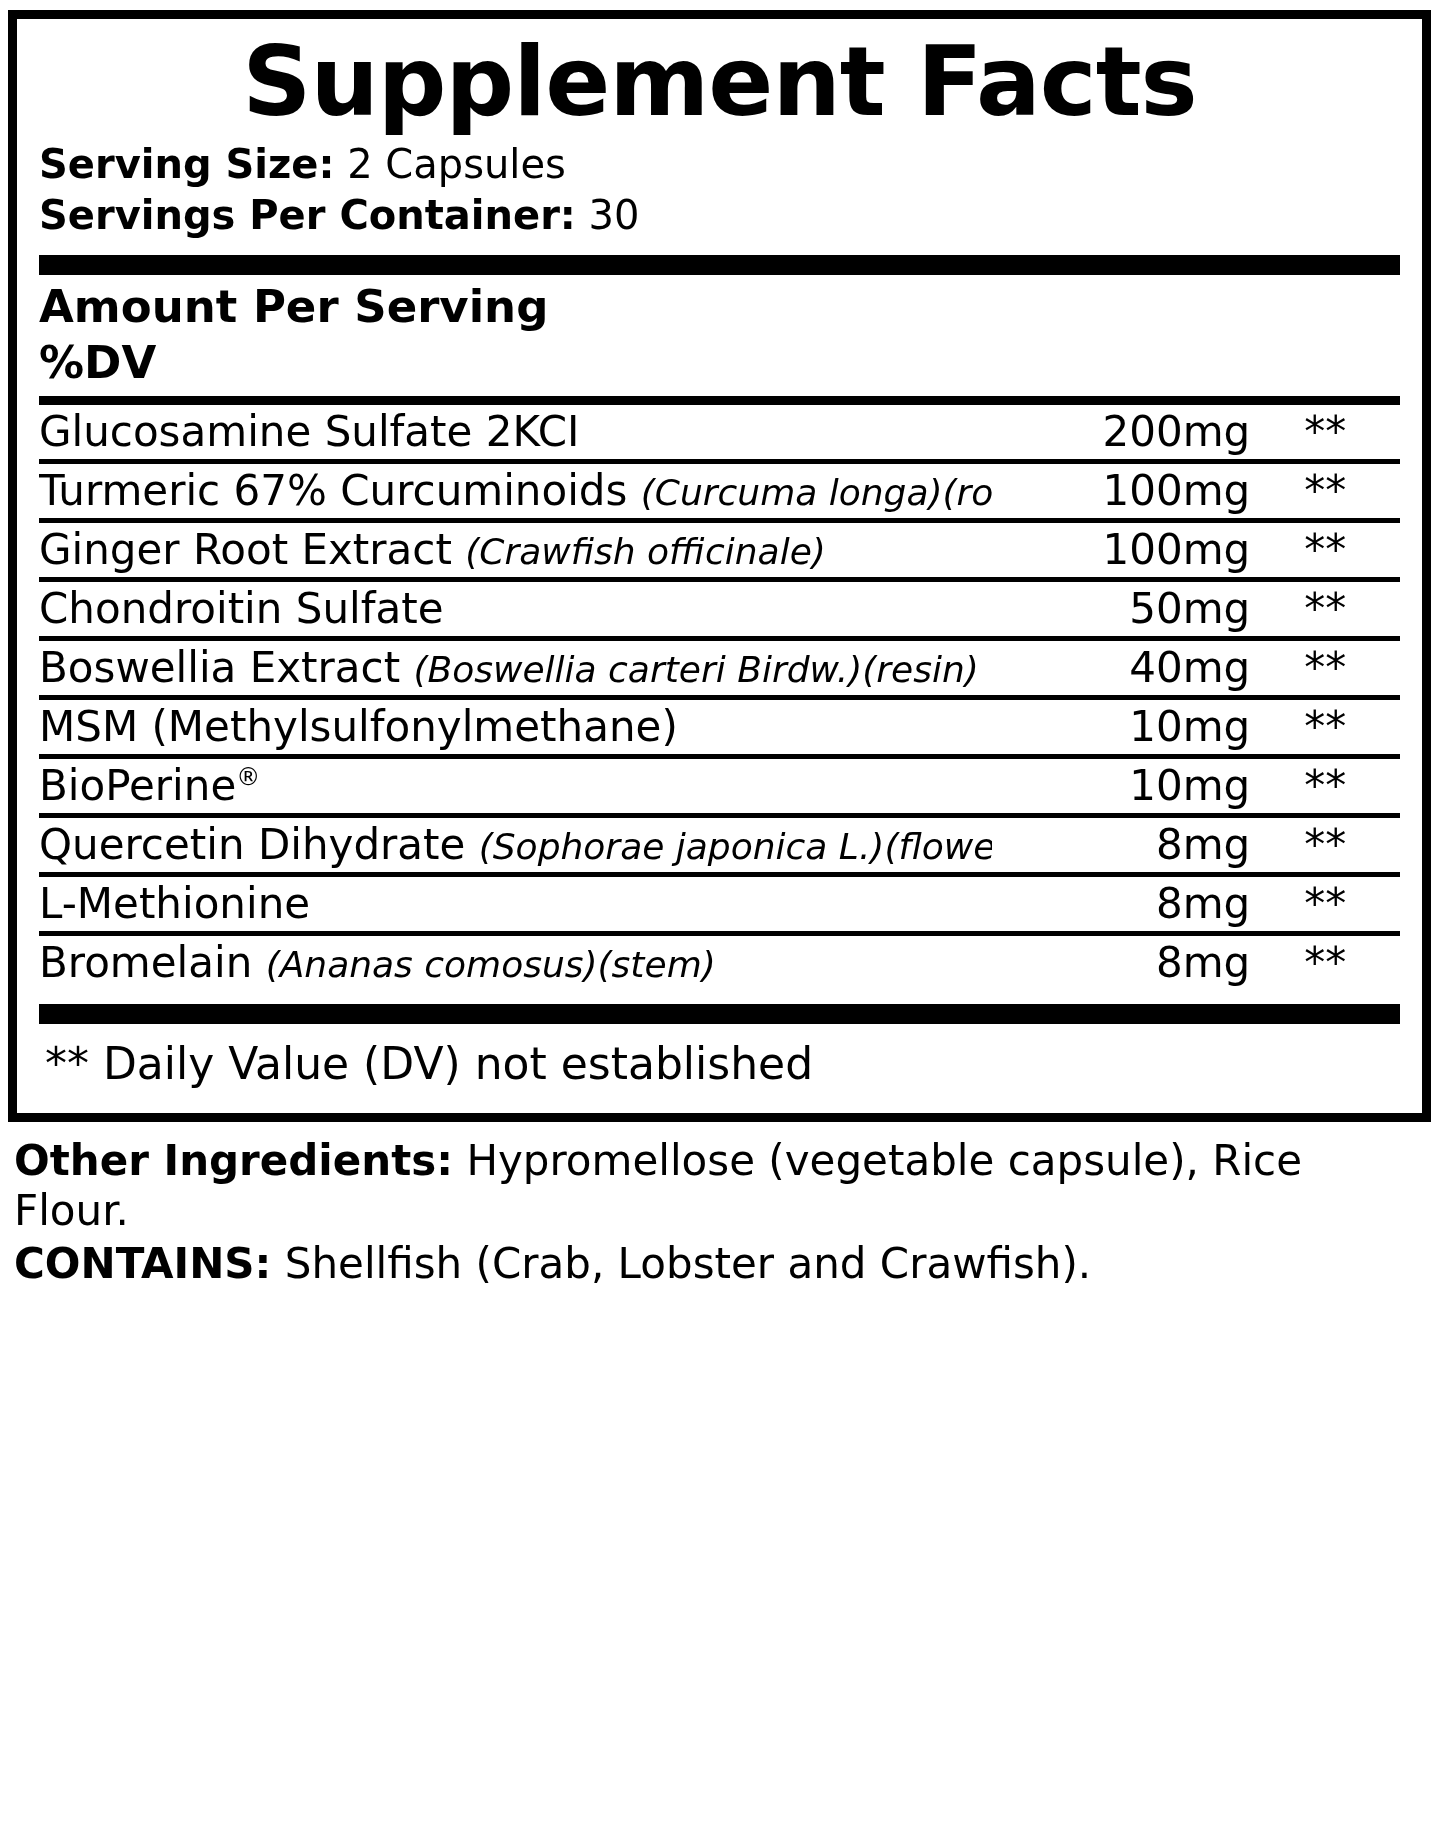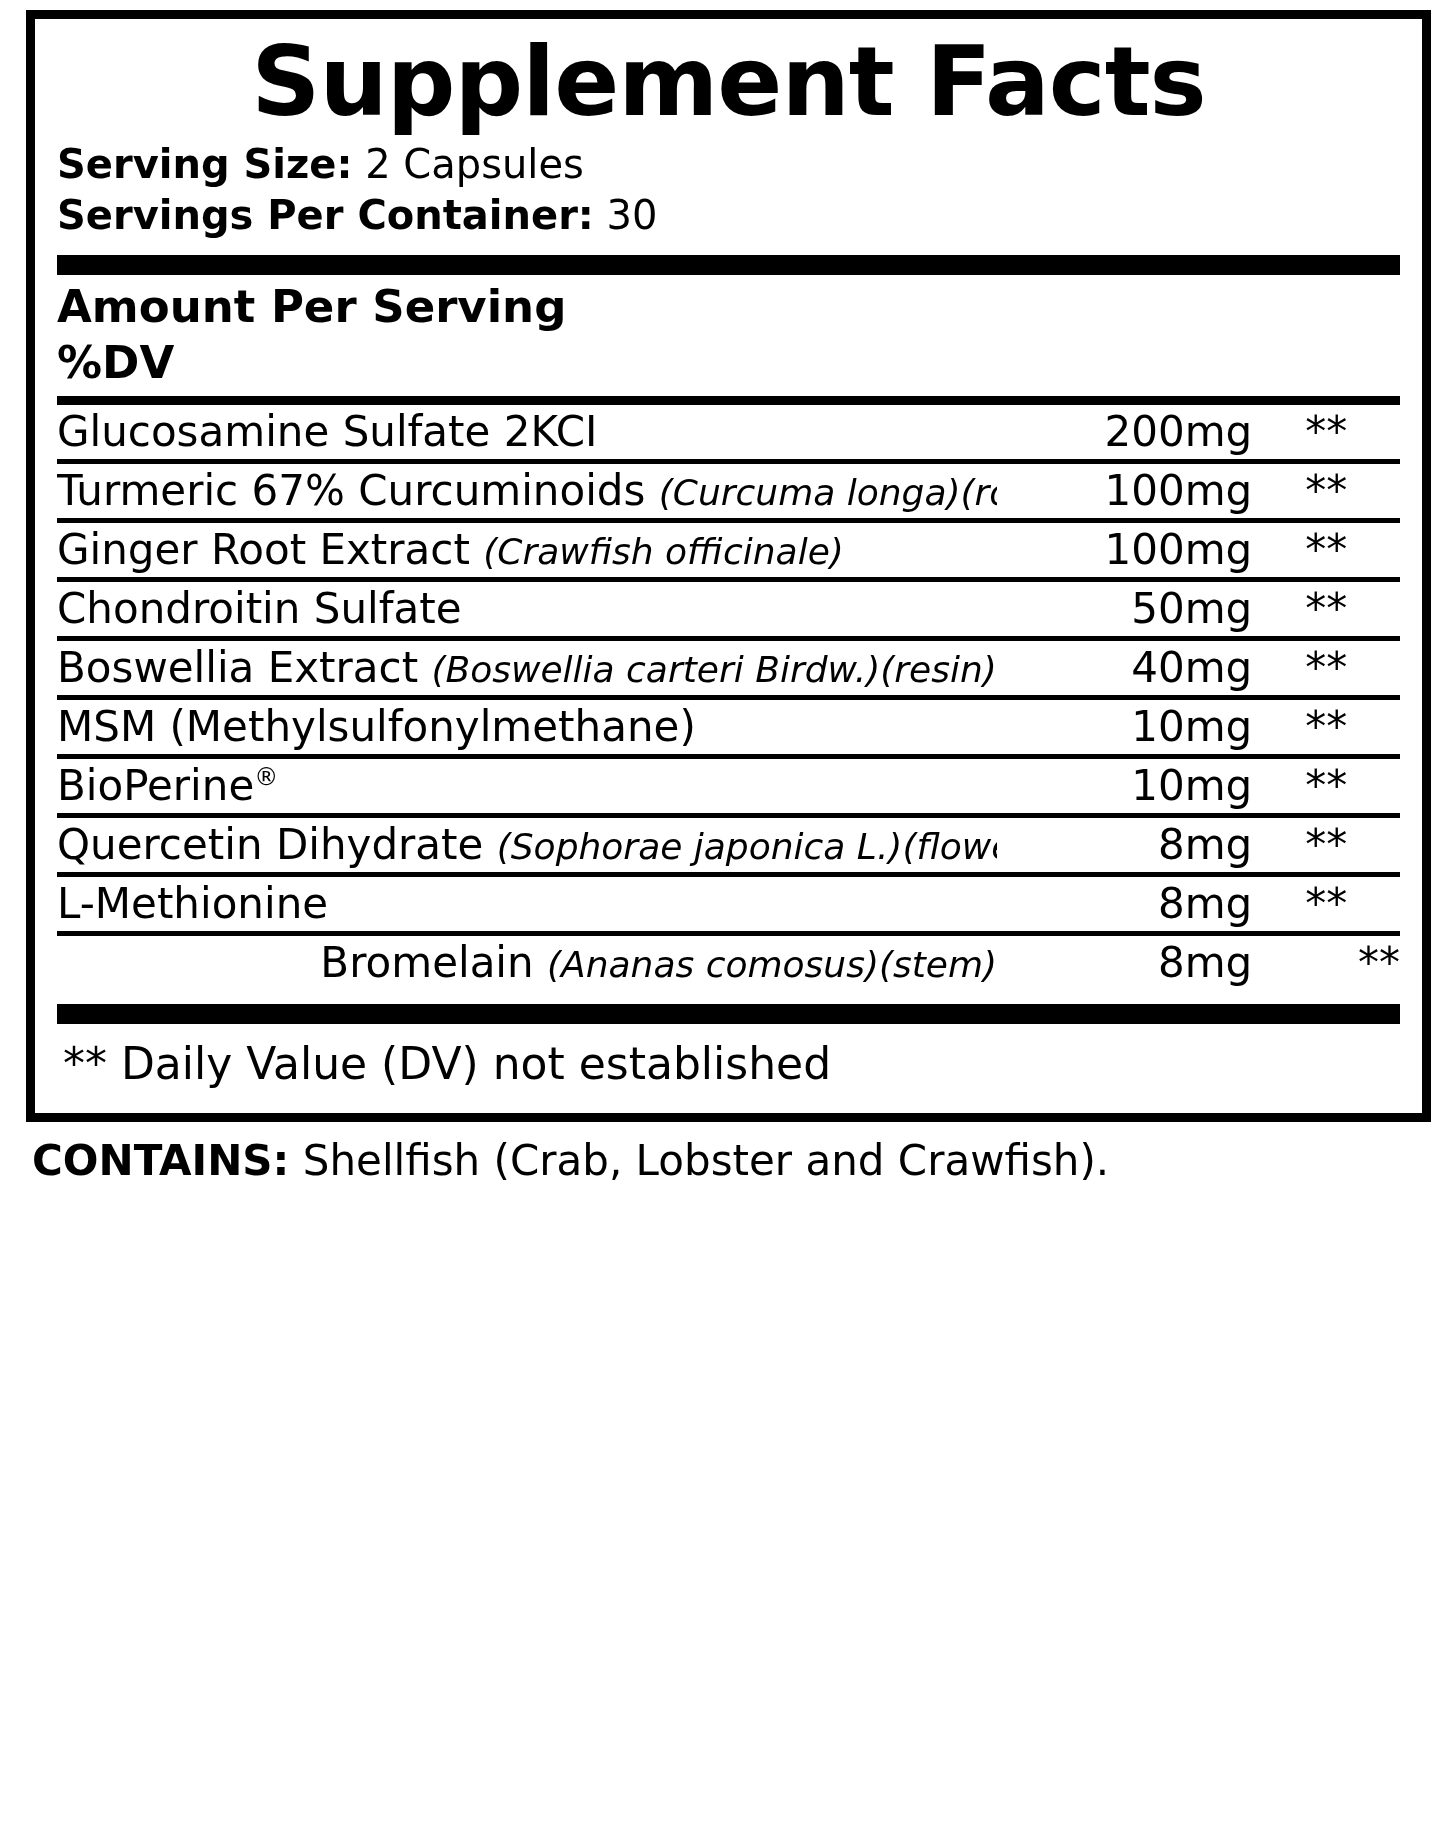--- a/index.html
+++ b/index.html
@@ -12,21 +12,21 @@
     height: 1827px;
     font-family: "DejaVu Sans", sans-serif;
     color: #000000;
     overflow: hidden;
   }
 
   .label-wrap {
     box-sizing: border-box;
     width: 1445px;
     height: 1827px;
-    padding: 10px 14px 0 26px;
+    padding: 10px 14px 0 8px;
   }
 
   .panel {
     box-sizing: border-box;
     border: 9px solid #000;
     padding: 10px 22px 18px 22px;
     width: 100%;
   }
 
   .title {
@@ -86,21 +86,20 @@
     vertical-align: baseline;
     font-size: 42px;
     line-height: 1.12;
     white-space: nowrap;
   }
   table.facts tr.row td {
     border-bottom: 5px solid #000;
   }
   table.facts tr.row:last-child td {
     border-bottom: none;
-    text-align: right;
   }
   td.name {
     width: 70%;
     padding-right: 6px;
     overflow: hidden;
   }
   td.amount {
     width: 19%;
     text-align: right;
     padding-right: 6px;
@@ -218,17 +217,21 @@
         </tbody>
     </table>
 
     <div class="rule-thick"></div>
 
     <div class="footnote">** Daily Value (DV) not established</div>
   </div>
 
   <div class="other">
     <p>
+      <span class="bold">Other Ingredients:</span>
+      <span>Hypromellose (vegetable capsule), Rice Flour.</span>
+    </p>
+    <p>
       <span class="bold">CONTAINS:</span>
       <span>Shellfish (Crab, Lobster and Crawfish).</span>
     </p>
   </div>
 </div>
 
 </body></html>

